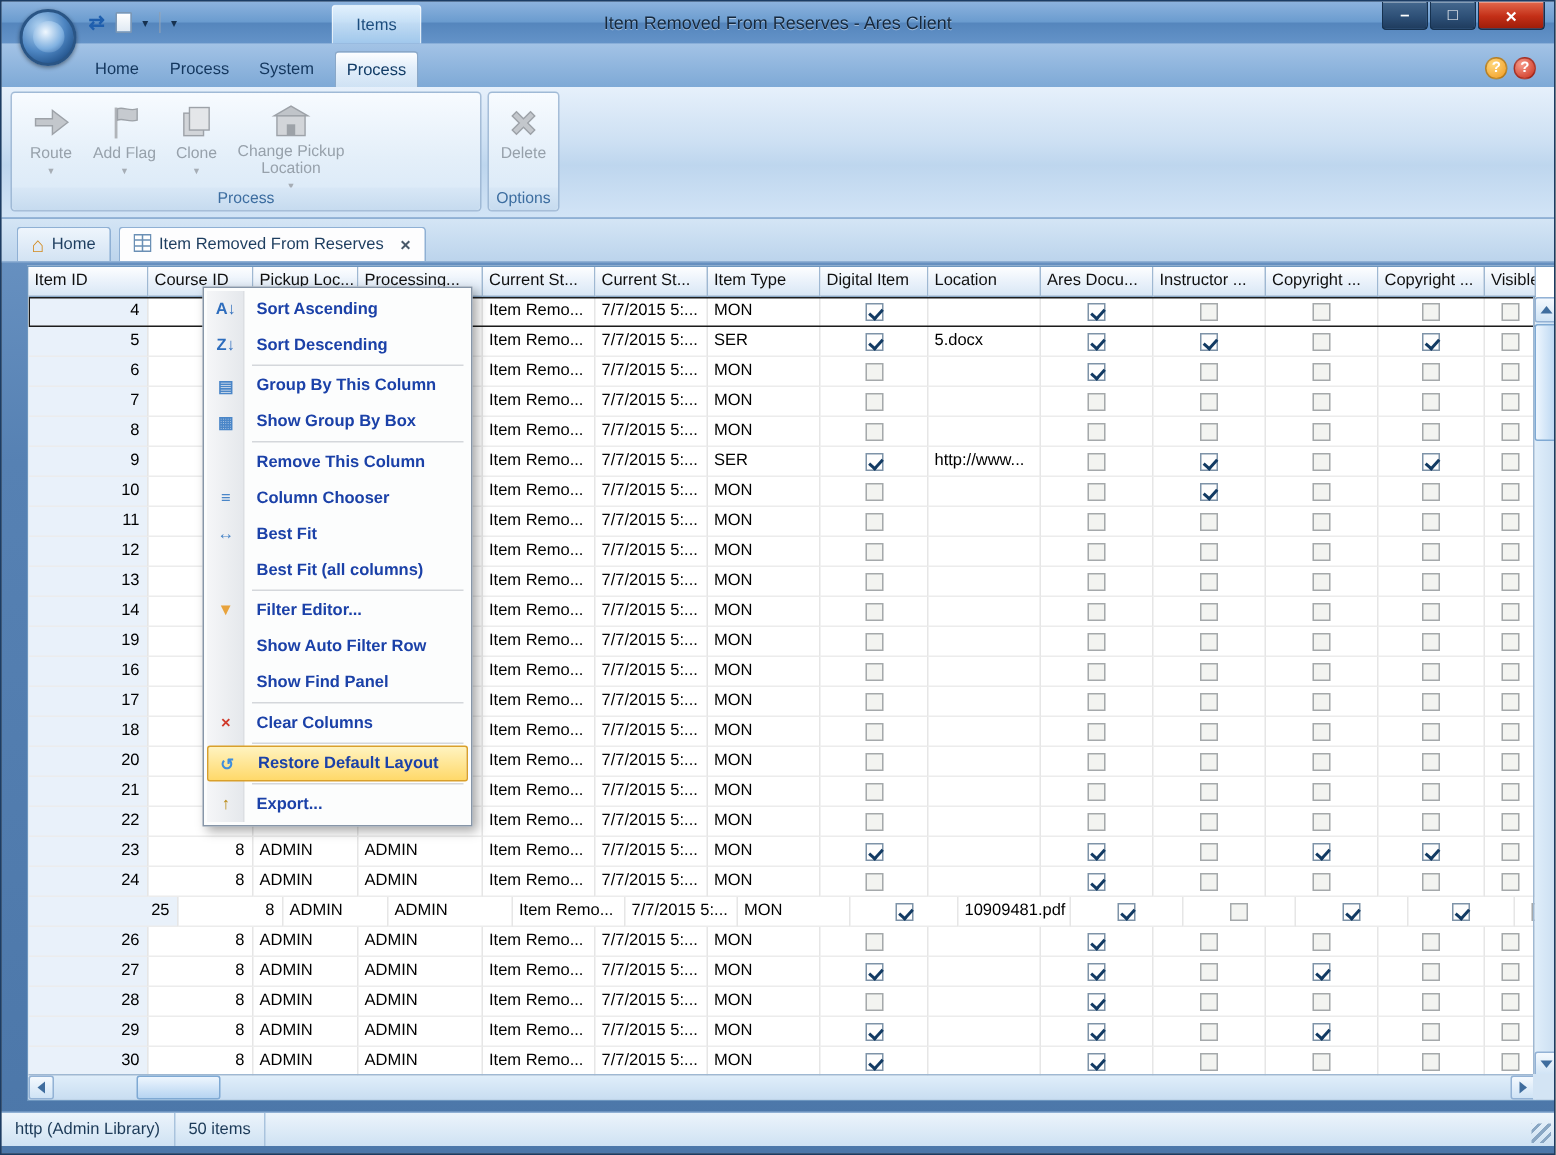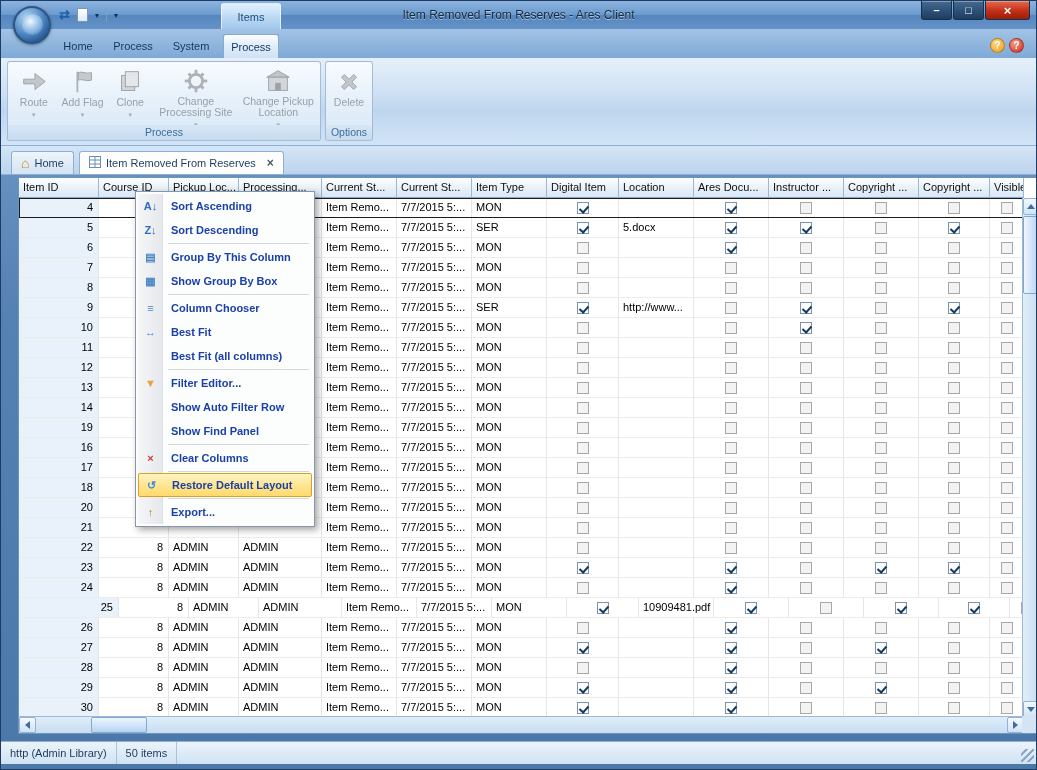--- a/index.html
+++ b/index.html
@@ -162,39 +162,20 @@
           <span class="rcaret">▼</span>
         </div>
         <div class="rbtn" style="width:46px">
           <span class="ricon">
             <svg width="30" height="30" viewBox="0 0 32 32">
                 <rect x="7" y="9" width="14" height="16" fill="#d2d5d9" stroke="#9da2a8"></rect>
                 <rect x="11" y="5" width="14" height="16" fill="#e4e6e9" stroke="#9da2a8"></rect>
               </svg>
           </span>
           <span>Clone</span>
-          <span class="rcaret">▼</span>
-        </div>
-        <div class="rbtn" style="width:86px">
-          <span class="ricon">
-            <svg width="30" height="30" viewBox="0 0 32 32">
-                <circle cx="16" cy="16" r="7" fill="none" stroke="#aeb2b7" stroke-width="3"></circle>
-                <g stroke="#aeb2b7" stroke-width="3">
-                  <line x1="16" y1="4" x2="16" y2="9"></line>
-                  <line x1="16" y1="23" x2="16" y2="28"></line>
-                  <line x1="4" y1="16" x2="9" y2="16"></line>
-                  <line x1="23" y1="16" x2="28" y2="16"></line>
-                  <line x1="8" y1="8" x2="11" y2="11"></line>
-                  <line x1="21" y1="21" x2="24" y2="24"></line>
-                  <line x1="8" y1="24" x2="11" y2="21"></line>
-                  <line x1="21" y1="11" x2="24" y2="8"></line>
-                </g>
-              </svg>
-          </span>
-          <span>Change Processing Site</span>
           <span class="rcaret">▼</span>
         </div>
         <div class="rbtn" style="width:80px">
           <span class="ricon">
             <svg width="30" height="30" viewBox="0 0 32 32">
                 <path d="M4 12 L16 5 L28 12 Z" fill="#c0c4c9" stroke="#9da2a8"></path>
                 <rect x="6" y="12" width="20" height="14" fill="#d2d5d9" stroke="#9da2a8"></rect>
                 <rect x="13" y="18" width="6" height="8" fill="#9da2a8"></rect>
               </svg>
           </span>
@@ -1023,20 +1004,24 @@
         <div class="menu-item">
           <span class="menu-ic" style="color: rgb(74, 134, 200);">▤</span>
           <span class="menu-lb">Group By This Column</span>
         </div>
         <div class="menu-item">
           <span class="menu-ic" style="color: rgb(74, 134, 200);">▦</span>
           <span class="menu-lb">Show Group By Box</span>
         </div>
         <div class="menu-sep"></div>
         <div class="menu-item">
+          <span class="menu-ic"></span>
+          <span class="menu-lb">Remove This Column</span>
+        </div>
+        <div class="menu-item">
           <span class="menu-ic" style="color: rgb(74, 134, 200);">≡</span>
           <span class="menu-lb">Column Chooser</span>
         </div>
         <div class="menu-item">
           <span class="menu-ic" style="color: rgb(74, 134, 200);">↔</span>
           <span class="menu-lb">Best Fit</span>
         </div>
         <div class="menu-item">
           <span class="menu-ic"></span>
           <span class="menu-lb">Best Fit (all columns)</span>

